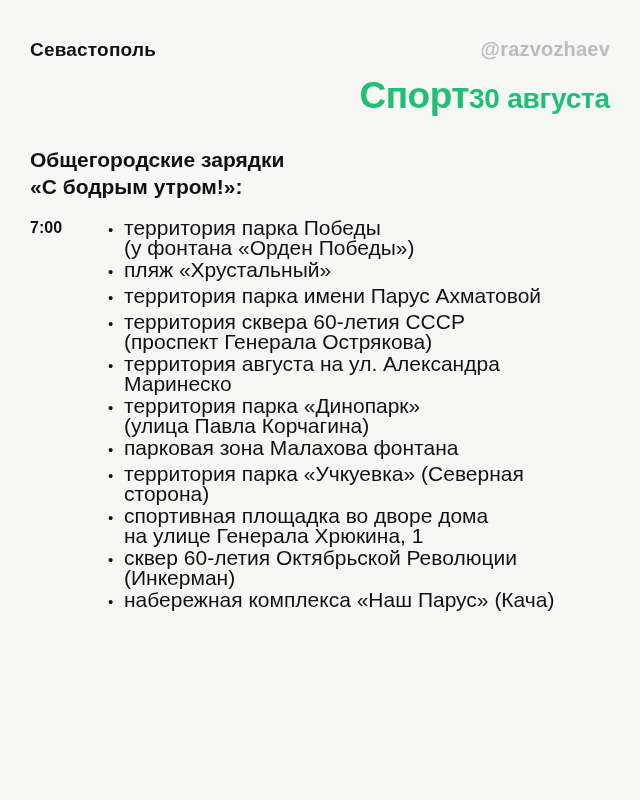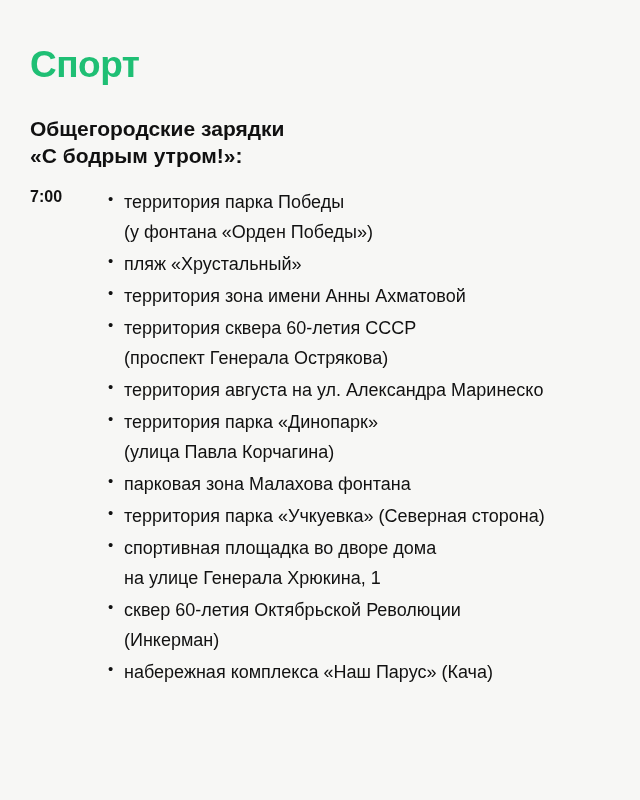--- a/index.html
+++ b/index.html
@@ -37,21 +37,20 @@
     font-size: 20px;
     font-weight: bold;
     color: #bcbcbc;
     letter-spacing: 0.2px;
   }
   .title-row {
     display: flex;
     align-items: baseline;
     justify-content: flex-end;
     margin-top: 16px;
-    flex-direction: column;
   }
   .section-title {
     font-size: 37px;
     font-weight: bold;
     color: #1fbf74;
     letter-spacing: -0.5px;
     line-height: 1.05;
   }
   .date {
     font-size: 28px;
@@ -90,55 +89,60 @@
     margin-bottom: 2px;
   }
   .bullet {
     flex: 0 0 16px;
     font-size: 15px;
     line-height: 24px;
     color: #111111;
     text-align: left;
   }
   .item-text {
-    font-size: 18px;
-    line-height: 30px;
+    font-size: 21px;
+    line-height: 20px;
     color: #111111;
     white-space: pre-line;
   }
 </style>
 </head>
 <body>
 
 <div class="page">
 
+  <div class="top-row">
+    <div class="city">Севастополь</div>
+    <div class="handle">@razvozhaev</div>
+  </div>
 
   <div class="title-row">
     <div class="section-title">Спорт</div>
+    <div class="date">30 августа</div>
   </div>
 
   <div class="subtitle">Общегородские зарядки
 «С бодрым утром!»:</div>
 
   <div class="schedule">
     <div class="time">7:00</div>
     <div class="items">
 
       <div class="item">
         <span class="bullet">•</span>
         <span class="item-text">территория парка Победы
 (у фонтана «Орден Победы»)</span>
       </div>
       <div class="item">
         <span class="bullet">•</span>
         <span class="item-text">пляж «Хрустальный»</span>
       </div>
       <div class="item">
         <span class="bullet">•</span>
-        <span class="item-text">территория зона имени Анны Ахматовой</span>
+        <span class="item-text">территория парка имени Парус Ахматовой</span>
       </div>
       <div class="item">
         <span class="bullet">•</span>
         <span class="item-text">территория сквера 60-летия СССР
 (проспект Генерала Острякова)</span>
       </div>
       <div class="item">
         <span class="bullet">•</span>
         <span class="item-text">территория августа на ул. Александра Маринеско</span>
       </div>

